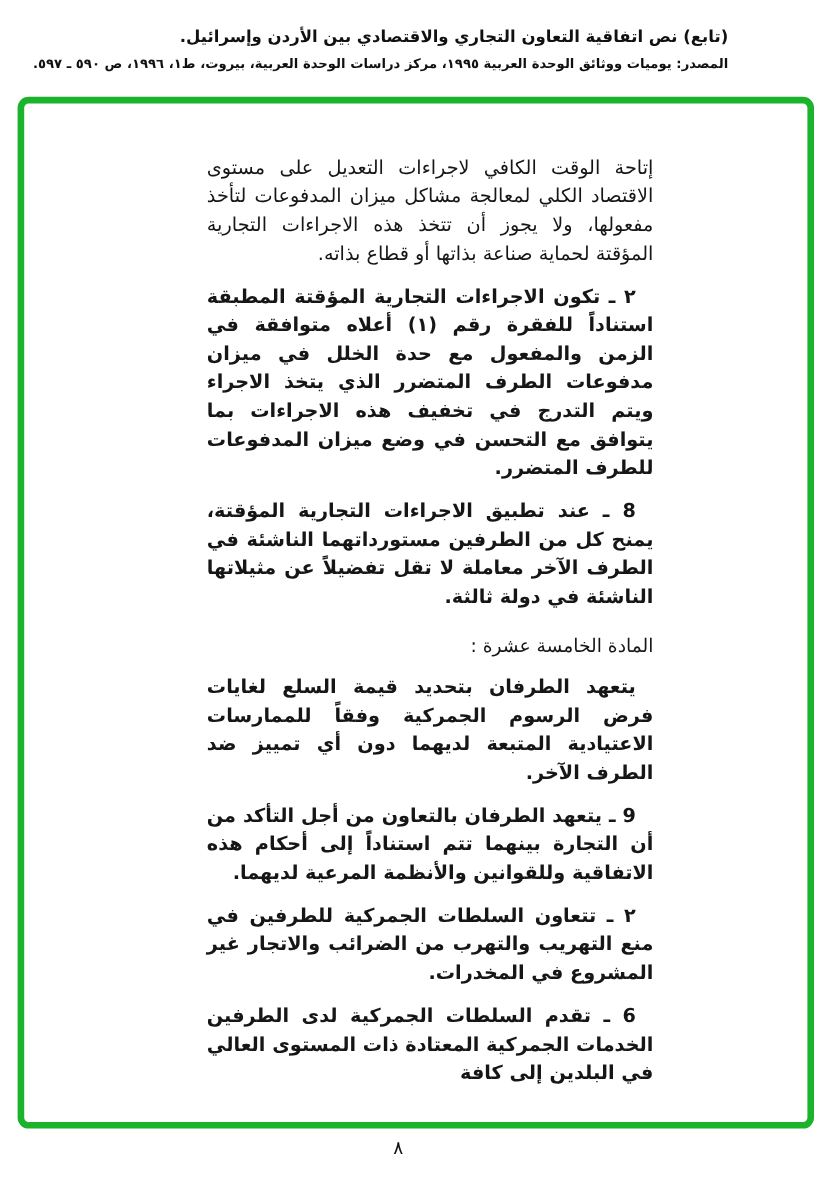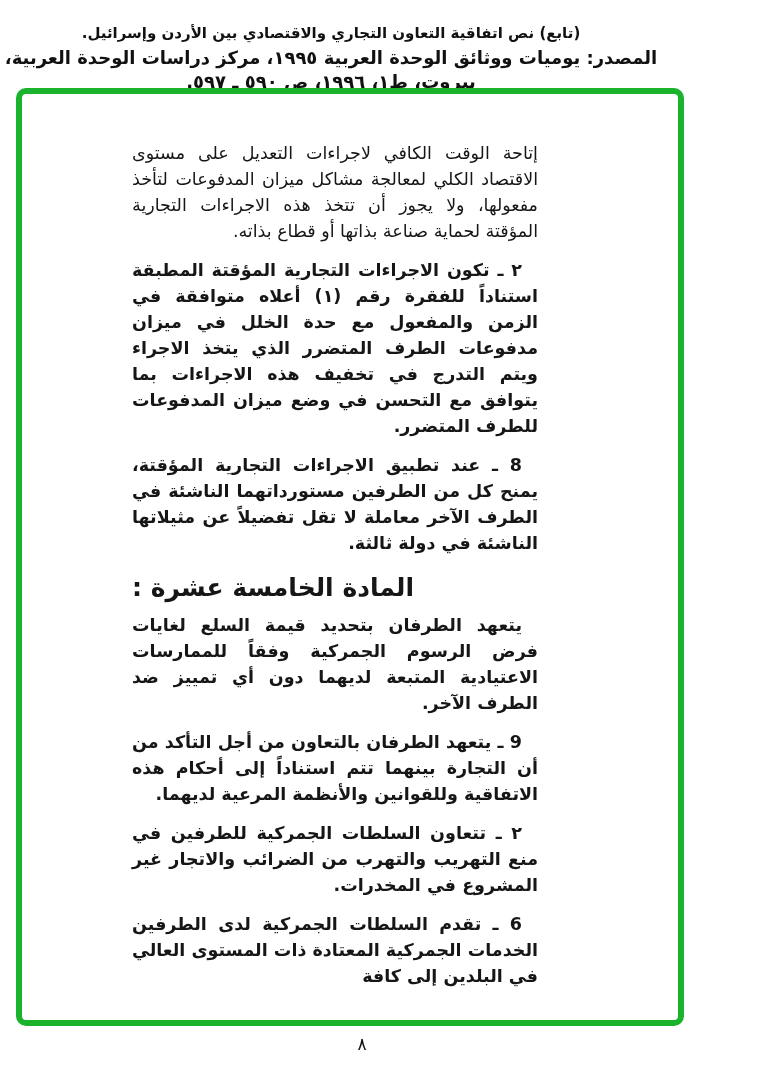--- a/index.html
+++ b/index.html
@@ -13,41 +13,41 @@
     width: 758px;
     height: 1078px;
     background: #ffffff;
     overflow: hidden;
   }
   .doc-header {
     position: absolute;
     top: 20px;
     left: 0;
     width: 662px;
-    text-align: center;
+    text-align: right;
     direction: rtl;
     color: #111111;
   }
   .doc-header .title-line {
     font-size: 15px;
     font-weight: bold;
     line-height: 26px;
     margin: 0;
   }
   .doc-header .source-line {
-    font-size: 18px;
+    font-size: 12px;
     font-weight: bold;
     line-height: 24px;
     margin: 0;
   }
   .green-frame {
     position: absolute;
     top: 88px;
     left: 16px;
-    width: 668px;
+    width: 724px;
     height: 938px;
     box-sizing: border-box;
     border: 6px solid #1bb32c;
     border-radius: 10px;
     background: #ffffff;
   }
   .text-column {
     direction: rtl;
     width: 406px;
     margin: 46px 140px 0 auto;
@@ -58,23 +58,23 @@
     line-height: 26px;
     text-align: justify;
     text-justify: inter-word;
     margin: 0 0 13px 0;
   }
   .text-column p.paragraph.indent {
     text-indent: 16px;
     font-weight: bold;
   }
   .text-column h2.heading {
-    font-size: 25px;
-    font-weight: bold;
-    text-align: left;
+    font-size: 17px;
+    font-weight: normal;
+    text-align: right;
     margin: 18px 0 10px 0;
     line-height: 28px;
   }
   .page-number {
     position: absolute;
     top: 1034px;
     left: 0;
     width: 724px;
     text-align: center;
     font-size: 17px;

